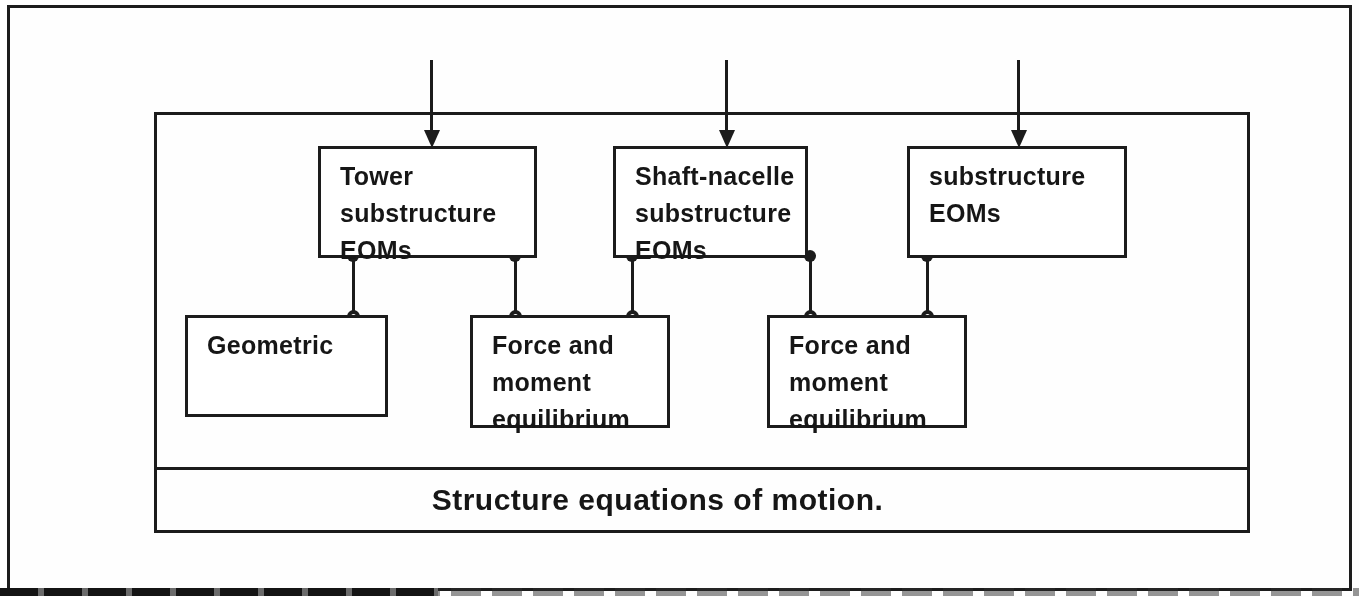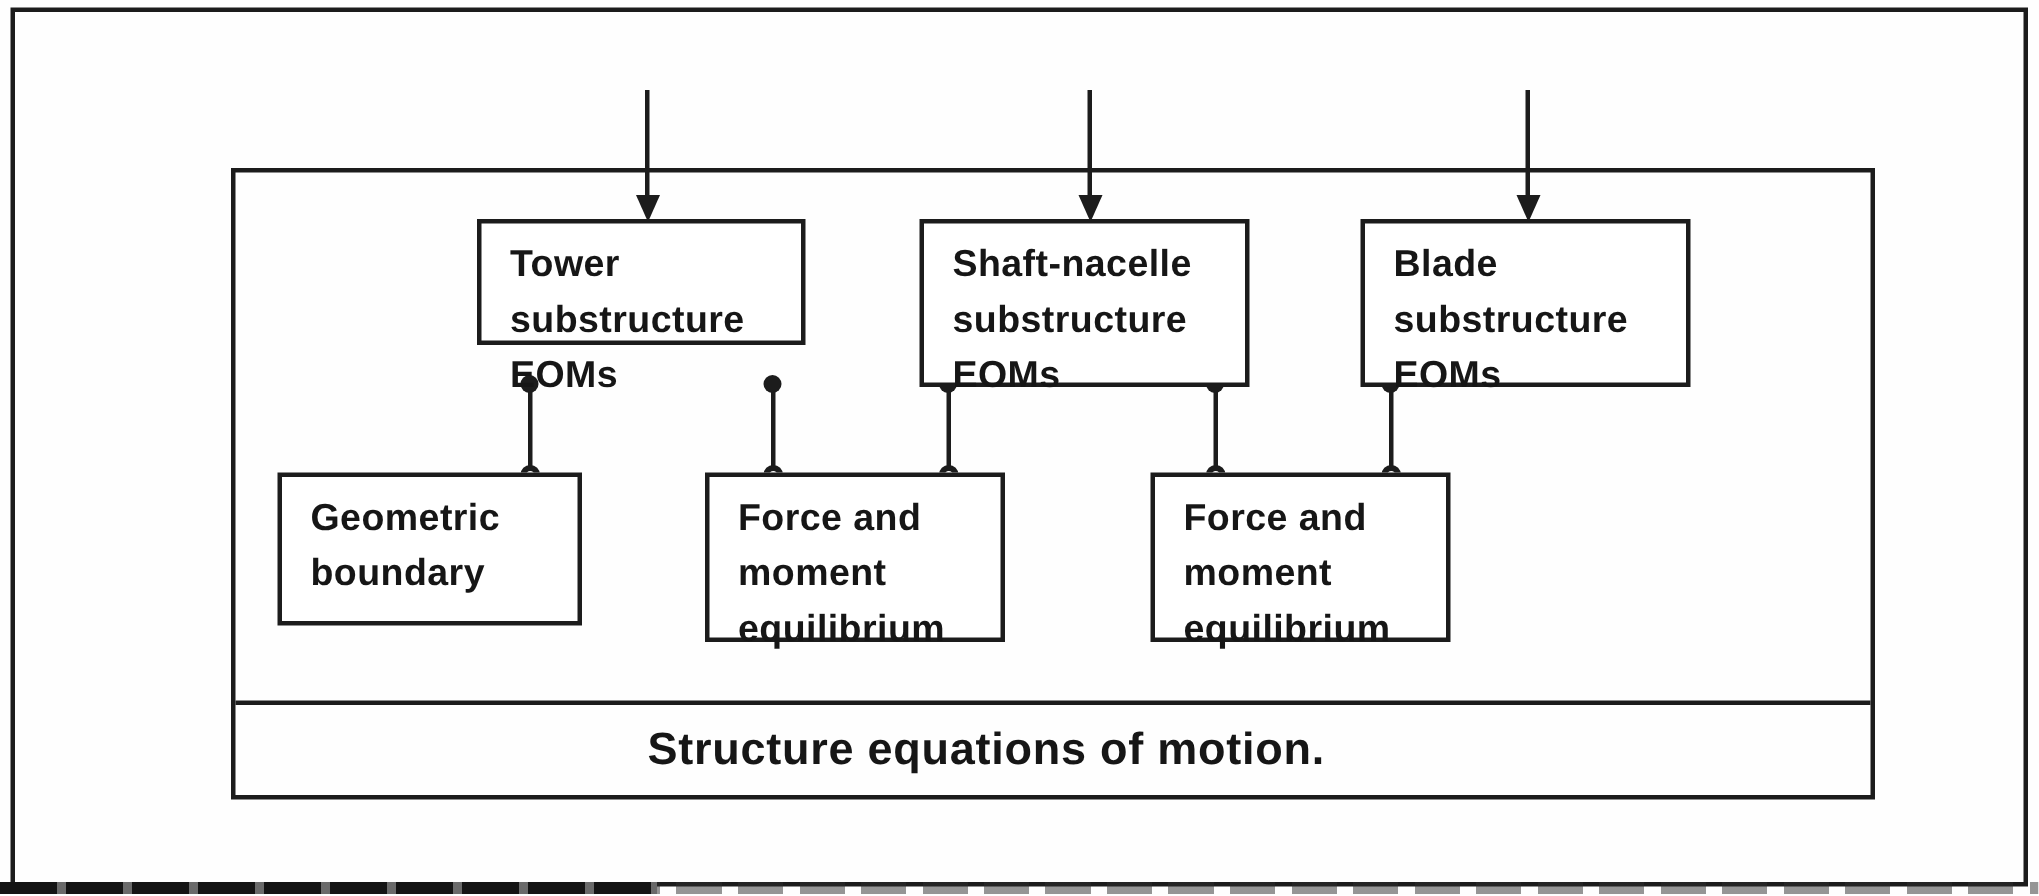--- a/index.html
+++ b/index.html
@@ -71,22 +71,22 @@
     border: 3px solid #1c1c1c;
     box-sizing: border-box;
     background: #ffffff;
     padding: 9px 6px 0 19px;
     font-size: 25px;
     font-weight: bold;
     line-height: 37px;
     letter-spacing: 0.3px;
     white-space: nowrap;
   }
-  .box-tower     { left: 318px; top: 146px; width: 219px; height: 84px; }
-  .box-shaft     { left: 613px; top: 146px; width: 220px; height: 112px; }
+  .box-tower     { left: 318px; top: 146px; width: 219px; height: 112px; }
+  .box-shaft     { left: 613px; top: 146px; width: 195px; height: 112px; }
   .box-blade     { left: 907px; top: 146px; width: 220px; height: 112px; }
   .box-geometric { left: 185px; top: 315px; width: 203px; height: 102px; }
   .box-force1    { left: 470px; top: 315px; width: 200px; height: 113px; }
   .box-force2    { left: 767px; top: 315px; width: 200px; height: 113px; }
 
   
   .arrow-shaft {
     position: absolute;
     width: 3px; height: 74px;
     top: 60px;
@@ -169,28 +169,26 @@
     <div>Tower</div>
     <div>substructure</div>
     <div>EOMs</div>
   </div>
   <div class="box box-shaft">
     <div>Shaft-nacelle</div>
     <div>substructure</div>
     <div>EOMs</div>
   </div>
   <div class="box box-blade">
-    <div>Blade</div>
     <div>substructure</div>
     <div>EOMs</div>
   </div>
 
   <div class="box box-geometric">
     <div>Geometric</div>
-    <div>boundary</div>
   </div>
   <div class="box box-force1">
     <div>Force and</div>
     <div>moment</div>
     <div>equilibrium</div>
   </div>
   <div class="box box-force2">
     <div>Force and</div>
     <div>moment</div>
     <div>equilibrium</div>

